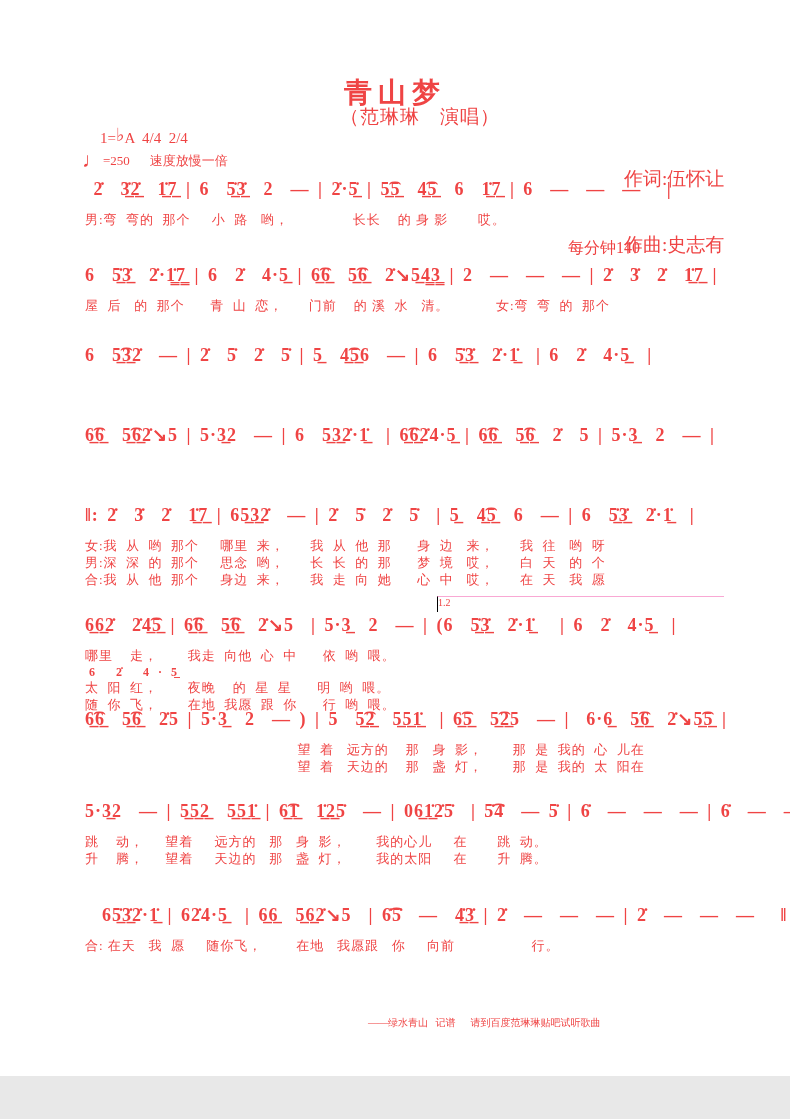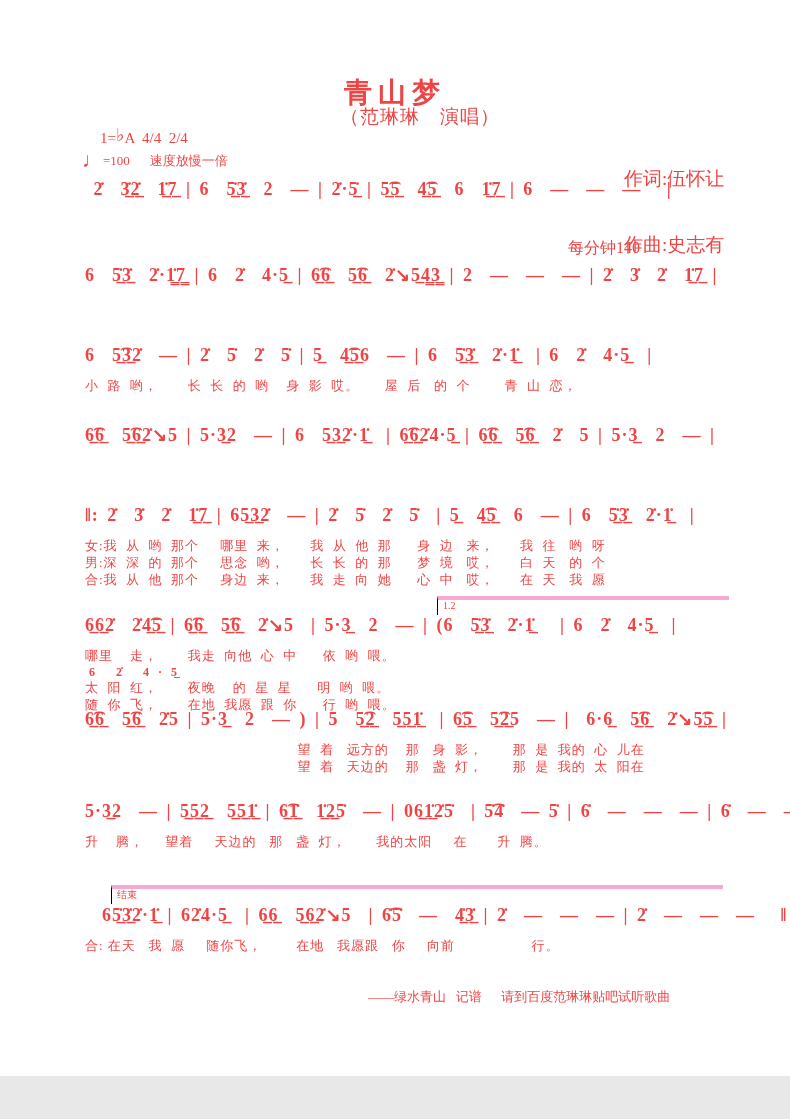--- a/index.html
+++ b/index.html
@@ -36,47 +36,47 @@
     font-size:18px;font-weight:bold;letter-spacing:1px;word-spacing:3px;
     line-height:26px;margin-bottom:9px;
   }
   .lyric{font-size:13px;line-height:17px;letter-spacing:1px;}
   .ossia{
     font-size:12px;font-weight:bold;line-height:14px;margin:1px 0 0 4px;
     letter-spacing:3px;
   }
   .annotation{position:absolute;left:483px;top:62px;font-size:16px;}
   .volta{
-    position:absolute;height:15px;border-top:4px solid #f9a8d4;
+    position:absolute;height:15px;border-top:1px solid #f9a8d4;
     border-left:1px solid #000;font-size:10px;line-height:12px;
-    padding-left:5px;white-space:nowrap;
+    white-space:nowrap;
   }
   .sys6 .volta{left:352px;width:286px;top:-16px;}
   .sys9 .volta{left:26px;width:606px;top:-17px;}
-  .footer{position:absolute;top:988px;left:368px;font-size:13px;white-space:pre;}
+  .footer{position:absolute;top:1016px;left:368px;font-size:10px;white-space:pre;}
 </style>
 </head>
 <body>
 
 <div class="page">
   <div class="title">青山梦</div>
   <div class="subtitle">（范琳琳　演唱）</div>
   <div class="credits">
     <div>作词:伍怀让</div>
     <div>作曲:史志有</div>
   </div>
   <div class="keysig"><span>1=</span><span class="flat">♭</span><span>A  4/4  2/4</span></div>
-  <div class="tempo"><span class="qnote">♩</span><span>=100</span><span class="ttext">速度放慢一倍</span></div>
+  <div class="tempo"><span class="qnote">♩</span><span>=250</span><span class="ttext">速度放慢一倍</span></div>
 
   <div id="systems">
-      <div class="system sys1" style="top: 176px;"><div class="notes"> 2̇  3̲̇2̲̇  1̲̇7̲ | 6  5̲̇3̲̇  2  — | 2̇·5̲̇ | 5̲͡5̲  4̲͡5̲  6  1̲̇7̲ | 6  —  —  —   |</div><div class="annotation">每分钟140</div></div>
-      <div class="system sys2" style="top: 262px;"><div class="notes">6  5̲̇3̲̇  2̇·1̳̇7̳ | 6  2̇  4·5̲ | 6̲͡6̲  5̲͡6̲  2̇↘5̲4̳3̳ | 2  —  —  — | 2̇  3̇  2̇  1̲̇7̲ |</div></div>
-      <div class="system sys3" style="top: 342px;"><div class="notes">6  5̲͡3̲2̇  — | 2̇  5̇  2̇  5̇ | 5̲  4̲͡5̲6  — | 6  5̲̇3̲̇  2̇·1̲̇  | 6  2̇  4·5̲  |</div><div class="lyric">小  路  哟，       长  长  的  哟    身  影  哎。      屋  后   的  个        青  山  恋，</div></div>
+      <div class="system sys1" style="top: 176px;"><div class="notes"> 2̇  3̲̇2̲̇  1̲̇7̲ | 6  5̲̇3̲̇  2  — | 2̇·5̲̇ | 5̲͡5̲  4̲͡5̲  6  1̲̇7̲ | 6  —  —  —   |</div><div class="lyric">男:弯  弯的  那个     小  路   哟，               长长    的 身 影       哎。</div><div class="annotation">每分钟140</div></div>
+      <div class="system sys2" style="top: 262px;"><div class="notes">6  5̲̇3̲̇  2̇·1̳̇7̳ | 6  2̇  4·5̲ | 6̲͡6̲  5̲͡6̲  2̇↘5̲4̳3̳ | 2  —  —  — | 2̇  3̇  2̇  1̲̇7̲ |</div><div class="lyric">屋  后   的  那个      青  山  恋，      门前    的 溪  水   清。           女:弯  弯  的  那个</div></div>
+      <div class="system sys3" style="top: 342px;"><div class="notes">6  5̲͡3̲2̇  — | 2̇  5̇  2̇  5̇ | 5̲  4̲͡5̲6  — | 6  5̲̇3̲̇  2̇·1̲̇  | 6  2̇  4·5̲  |</div></div>
       <div class="system sys4" style="top: 422px;"><div class="notes">6̲͡6̲  5̲͡6̲2̇↘5 | 5·3̲2  — | 6  5̲3̲2̇·1̲̇  | 6̲͡6̲2̇4·5̲ | 6̲͡6̲  5̲͡6̲  2̇  5 | 5·3̲  2  — |</div></div>
       <div class="system sys5" style="top: 502px;"><div class="notes">‖: 2̇  3̇  2̇  1̲̇7̲ | 65̲3̲2̇  — | 2̇  5̇  2̇  5̇  | 5̲  4̲͡5̲  6  — | 6  5̲̇3̲̇  2̇·1̲̇  |</div><div class="lyric">女:我  从  哟  那个     哪里  来，      我  从  他  那      身  边   来，      我  往   哟  呀</div><div class="lyric">男:深  深  的  那个     思念  哟，      长  长  的  那      梦  境   哎，      白  天   的  个</div><div class="lyric">合:我  从  他  那个     身边  来，      我  走  向  她      心  中   哎，      在  天   我  愿</div></div>
       <div class="system sys6" style="top: 612px;"><div class="volta"><span>1.2</span></div><div class="notes">6̲6̲2̇  2̇4̲͡5̲ | 6̲͡6̲  5̲͡6̲  2̇↘5  | 5·3̲  2  — | (6  5̲̇3̲̇  2̇·1̲̇   | 6  2̇  4·5̲  |</div><div class="lyric">哪里    走，       我走  向他  心  中      依  哟  喂。</div><div class="ossia">6   2̇   4 · 5̲</div><div class="lyric">太  阳  红，       夜晚    的  星  星      明  哟  喂。</div><div class="lyric">随  你  飞，       在地  我愿  跟  你      行  哟  喂。</div></div>
       <div class="system sys7" style="top: 706px;"><div class="notes">6̲͡6̲  5̲͡6̲  2̇5 | 5·3̲  2  — ) | 5  5̲͡2̲  5̲5̲1̲̇  | 6̲͡5̲  5̲͡2̲5  — |  6·6̲  5̲͡6̲  2̇↘5̲͡5̲ |</div><div class="lyric">                                                  望  着   远方的    那   身  影，       那  是  我的  心  儿在</div><div class="lyric">                                                  望  着   天边的    那   盏  灯，       那  是  我的  太  阳在</div></div>
-      <div class="system sys8" style="top: 798px;"><div class="notes">5·3̲2  — | 5̲5̲2̲  5̲5̲1̲̇ | 6̲͡1̲̇  1̲̇2̲5̇  — | 06̲1̲̇2̇5̇  | 5̇͡4̇  — 5̇ | 6̇  —  —  — | 6̇  —  —  — :‖</div><div class="lyric">升    腾，     望着     天边的   那   盏  灯，       我的太阳     在       升  腾。</div></div>
-      <div class="system sys9" style="top: 902px;"><div class="volta"><span>结束</span></div><div class="notes">  65̲̇3̲̇2̇·1̲̇ | 62̇4·5̲  | 6̲6̲  5̲6̲2̇↘5  | 6̇͡5̇  —  4̲̇3̲̇ | 2̇  —  —  — | 2̇  —  —  —   ‖</div><div class="lyric">合: 在天   我  愿     随你飞，        在地   我愿跟   你     向前                  行。</div></div>
+      <div class="system sys8" style="top: 798px;"><div class="notes">5·3̲2  — | 5̲5̲2̲  5̲5̲1̲̇ | 6̲͡1̲̇  1̲̇2̲5̇  — | 06̲1̲̇2̇5̇  | 5̇͡4̇  — 5̇ | 6̇  —  —  — | 6̇  —  —  — :‖</div><div class="lyric">跳    动，     望着     远方的   那   身  影，       我的心儿     在       跳  动。</div><div class="lyric">升    腾，     望着     天边的   那   盏  灯，       我的太阳     在       升  腾。</div></div>
+      <div class="system sys9" style="top: 902px;"><div class="notes">  65̲̇3̲̇2̇·1̲̇ | 62̇4·5̲  | 6̲6̲  5̲6̲2̇↘5  | 6̇͡5̇  —  4̲̇3̲̇ | 2̇  —  —  — | 2̇  —  —  —   ‖</div><div class="lyric">合: 在天   我  愿     随你飞，        在地   我愿跟   你     向前                  行。</div></div>
     </div>
 
   <div class="footer">——绿水青山   记谱      请到百度范琳琳贴吧试听歌曲</div>
 </div>
 
 </body></html>

